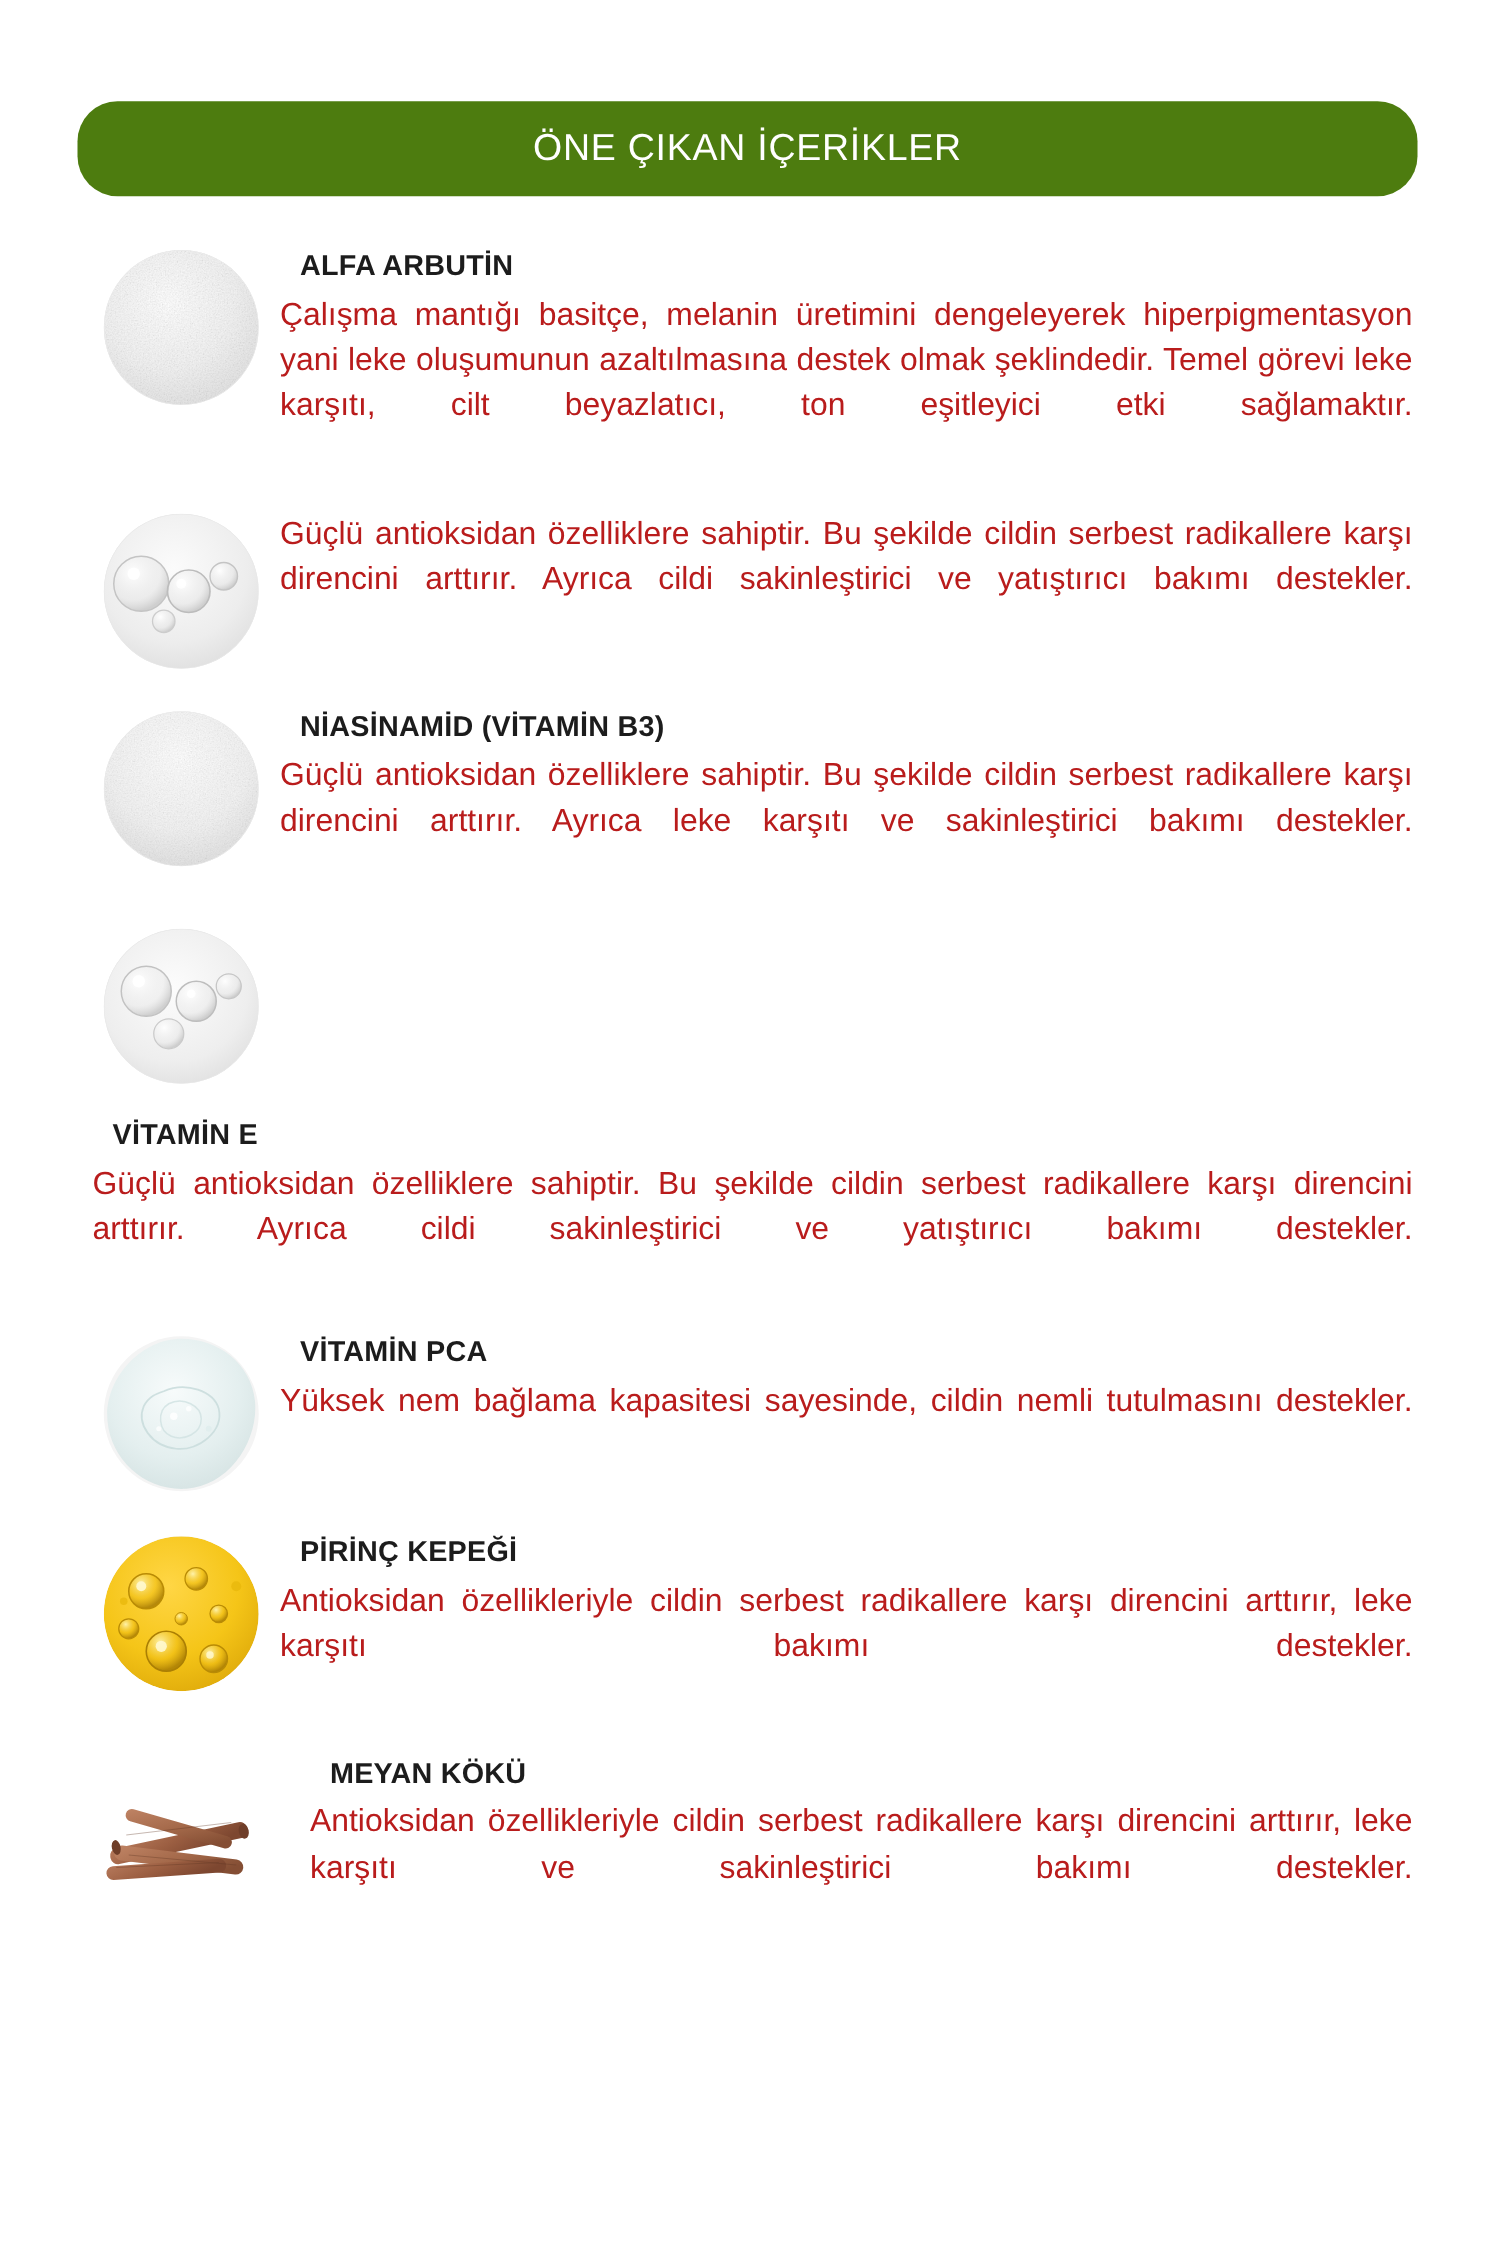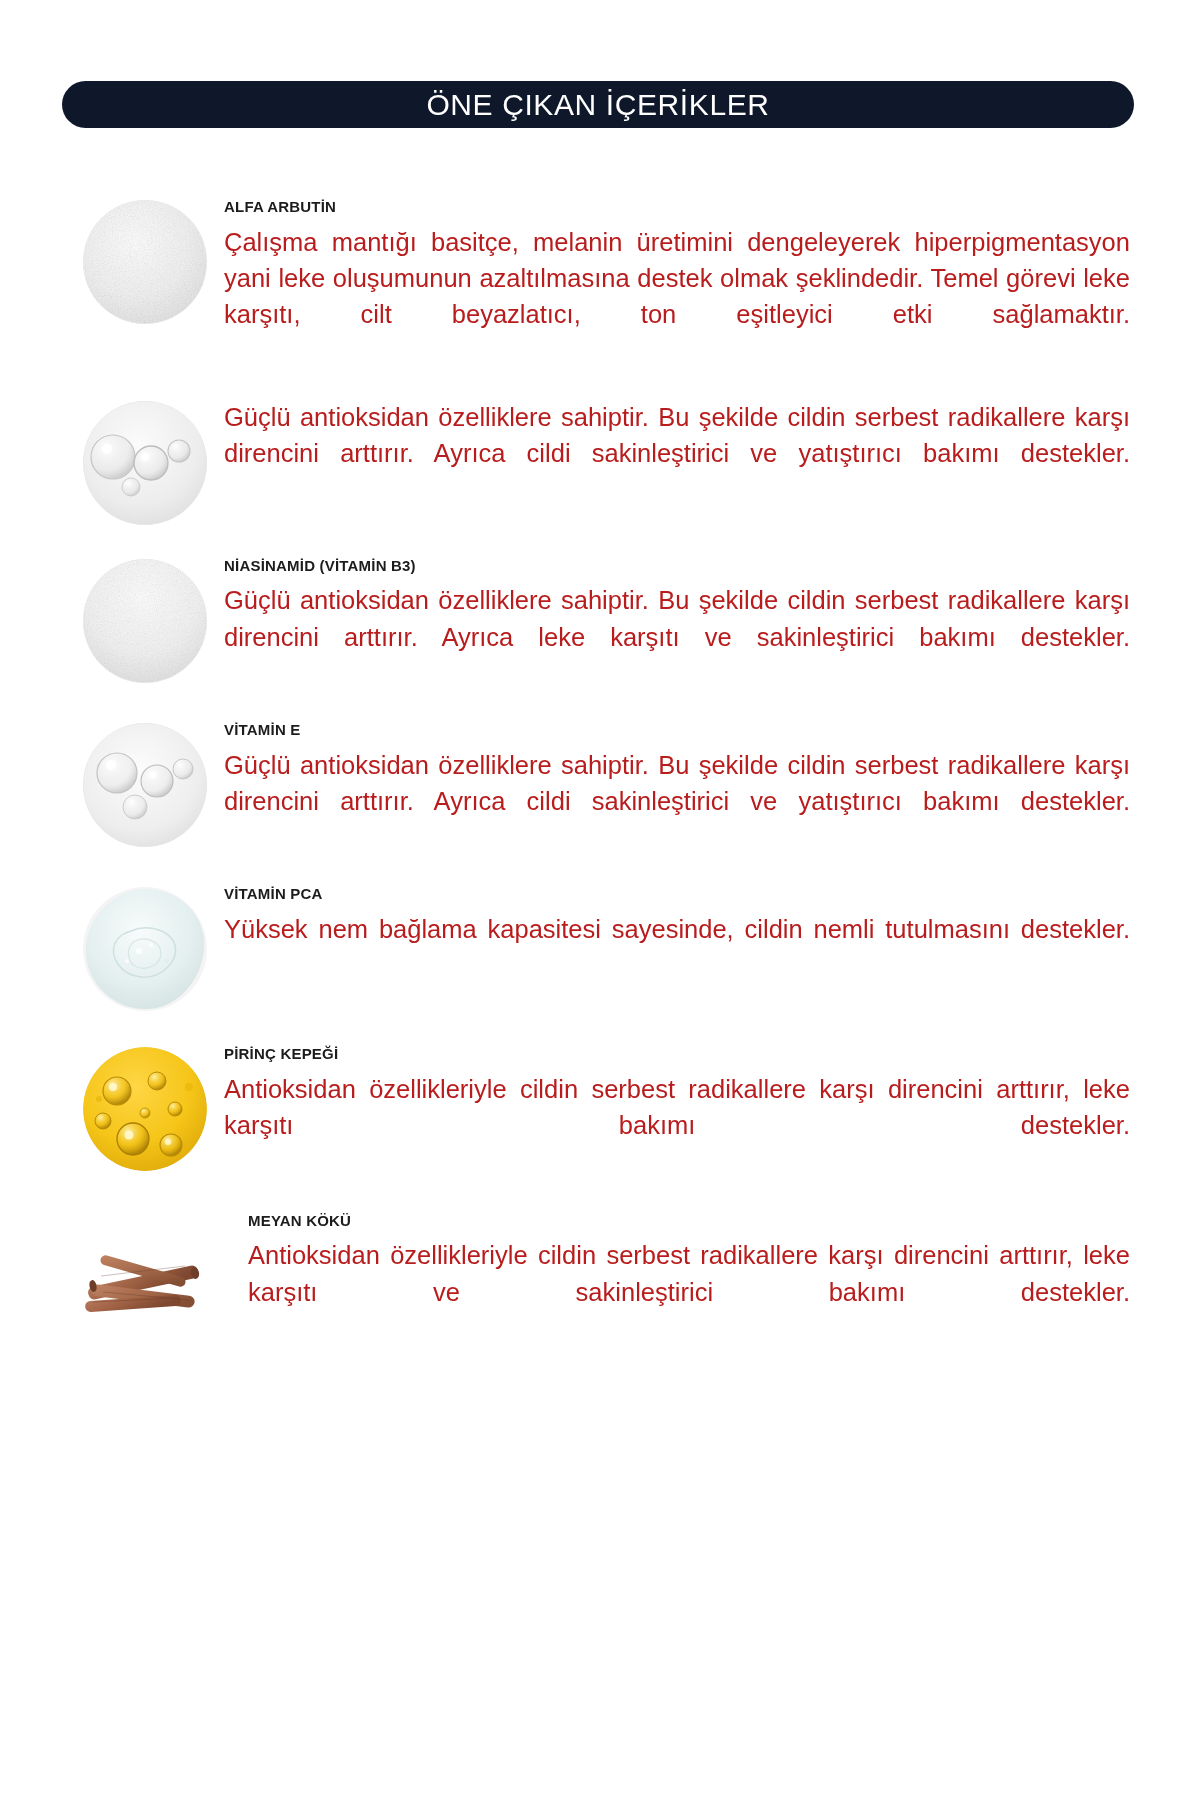--- a/index.html
+++ b/index.html
@@ -22,23 +22,23 @@
     background: #ffffff;
     box-sizing: border-box;
   }
 
   
   .header-banner {
     position: absolute;
     left: 62px;
     top: 81px;
     width: 1072px;
-    height: 47px;
+    height: 76px;
     border-radius: 32px;
-    background: #0f172a;
+    background: #4d7c0f;
     display: flex;
     align-items: center;
     justify-content: center;
     text-align: center;
   }
   .header-title {
     color: #ffffff;
     font-size: 30px;
     font-weight: 500;
     letter-spacing: 0.6px;
@@ -79,26 +79,26 @@
   }
   .thumb svg { display: block; width: 100%; height: 100%; }
 
   .ing-text {
     flex: 1 1 auto;
     padding-left: 4px;
     padding-right: 0px;
   }
 
   .ing-title {
-    font-size: 15px;
+    font-size: 23px;
     font-weight: bold;
     color: #1c1c1c;
     letter-spacing: 0.2px;
     line-height: 1.25;
-    margin: 0 0 7px 0;
+    margin: 0 0 7px 16px;
     font-family: "Liberation Sans", sans-serif;
   }
 
   .ing-desc {
     font-size: 25.5px;
     line-height: 1.42;
     color: #b91c1c;
     text-align: justify;
     text-justify: inter-word;
     margin: 0;
@@ -108,21 +108,21 @@
   .ing-desc::after {
     content: "";
     display: inline-block;
     width: 100%;
   }
 
   
   .ing-0 { margin-bottom: 30px; }
   .ing-1 { margin-bottom: 32px; }
   .ing-2 { margin-bottom: 30px; }
-  .ing-3 { margin-bottom: 30px; }
+  .ing-3 { margin-bottom: 30px; flex-direction: column; }
   .ing-4 { margin-bottom: 34px; }
   .ing-5 { margin-bottom: 32px; }
   .ing-6 { margin-bottom: 0; gap: 24px; }
 </style>
 </head>
 <body>
 
 <div class="page">
 
   <div class="header-banner">

